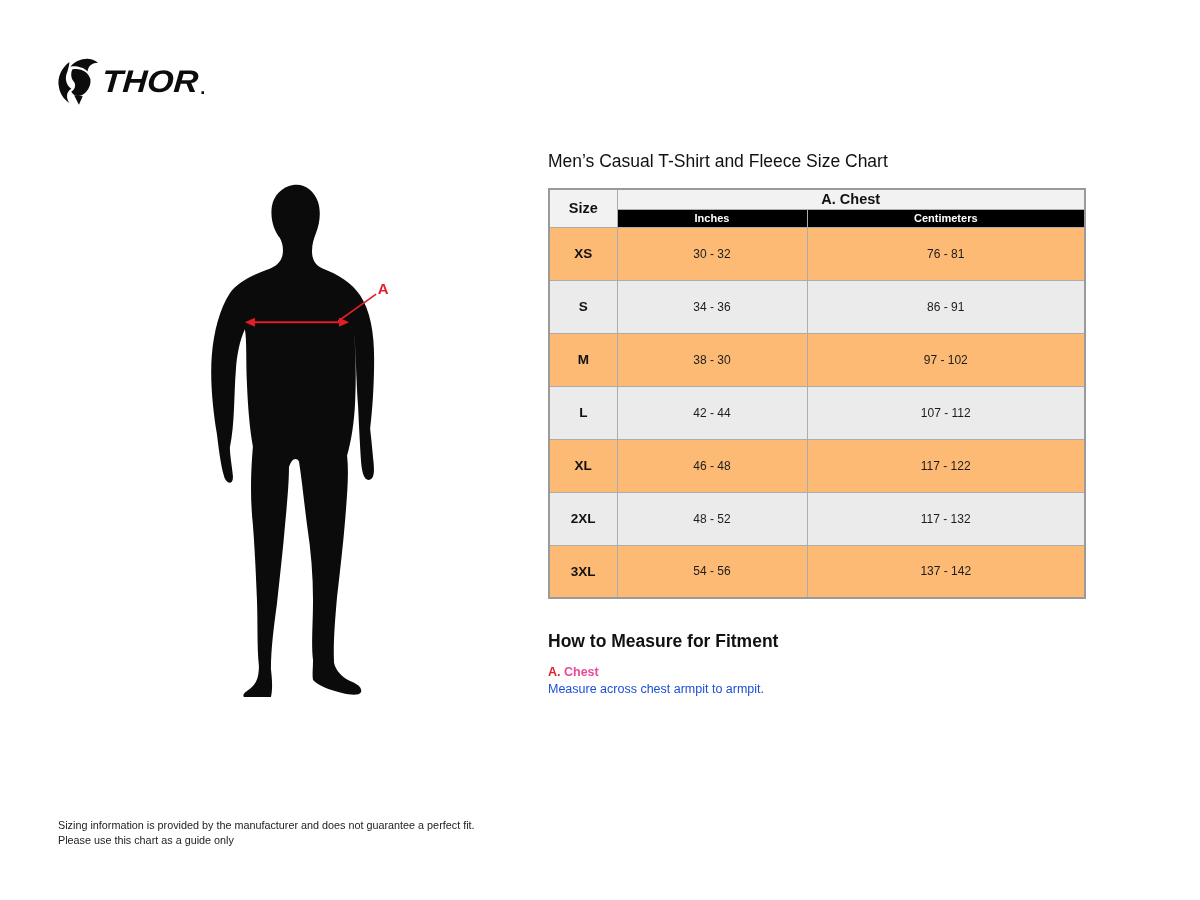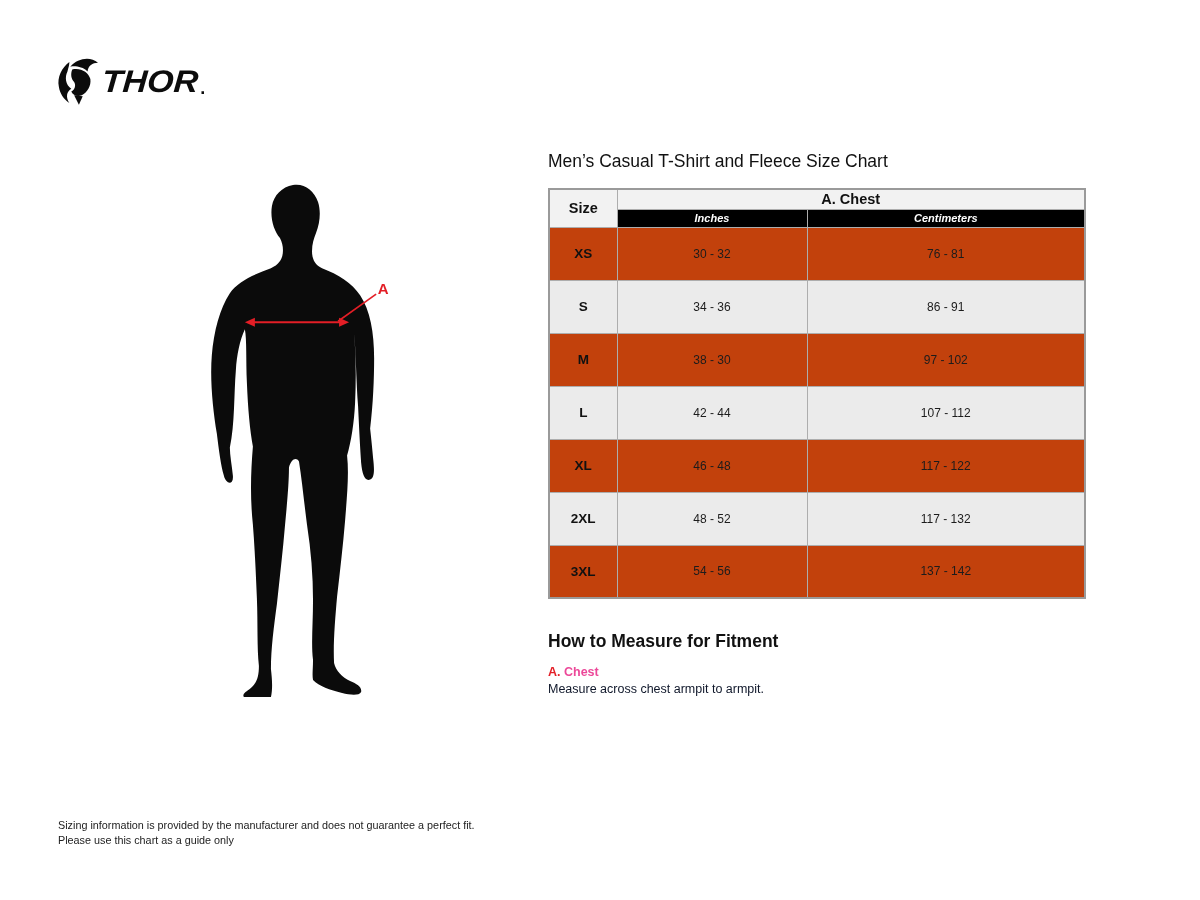--- a/index.html
+++ b/index.html
@@ -21,31 +21,31 @@
   
   .right-col { position:absolute; left:548px; top:151px; width:454px; }
   .chart-title { font-size:17.5px; font-weight:normal; color:#111; line-height:20px; }
 
   table.size-table { border-collapse:collapse; width:538px; table-layout:fixed;
                      margin-top:17px; border:2px solid #9a9a9a; }
   table.size-table th, table.size-table td { border:1px solid #adadad; text-align:center; vertical-align:middle; }
   .col-size { width:68px; }
   .hdr { background:#f2f2f2; font-size:14.5px; font-weight:bold; color:#111; }
   th.size-hdr { height:38px; }
-  th.bar { background:#000; color:#fff; font-size:11px; font-weight:bold; height:18px; padding:2px 0;font-style:italic; }
+  th.bar { background:#000; color:#fff; font-size:11px; font-weight:bold; height:18px; padding:2px 0; }
   tbody th { font-size:13.5px; font-weight:bold; color:#111; }
   tbody td { font-size:12px; font-weight:normal; color:#1c1c1c; }
-  tbody tr { height:53px; background:#c2410c; }
+  tbody tr { height:53px; background:#fdba74; }
   tbody tr.alt { background:#ebebeb; }
 
   .measure-title { margin-top:32px; font-size:17.5px; font-weight:bold; color:#111; line-height:20px; }
   .measure-item { margin-top:13px; font-size:12.5px; line-height:17px; }
   .measure-label { font-weight:bold; color:#ec4899; }
   .measure-letter { color:#e31e26; font-weight:bold; }
-  .measure-desc { font-size:12.5px; color:#0f172a; line-height:17px; }
+  .measure-desc { font-size:12.5px; color:#1d4ed8; line-height:17px; }
 
   
   .footer { position:absolute; left:58px; top:818px; font-size:10.8px; line-height:14.5px; color:#222; }
 </style>
 </head>
 <body>
 
 <div class="page">
 
   <div class="logo">

